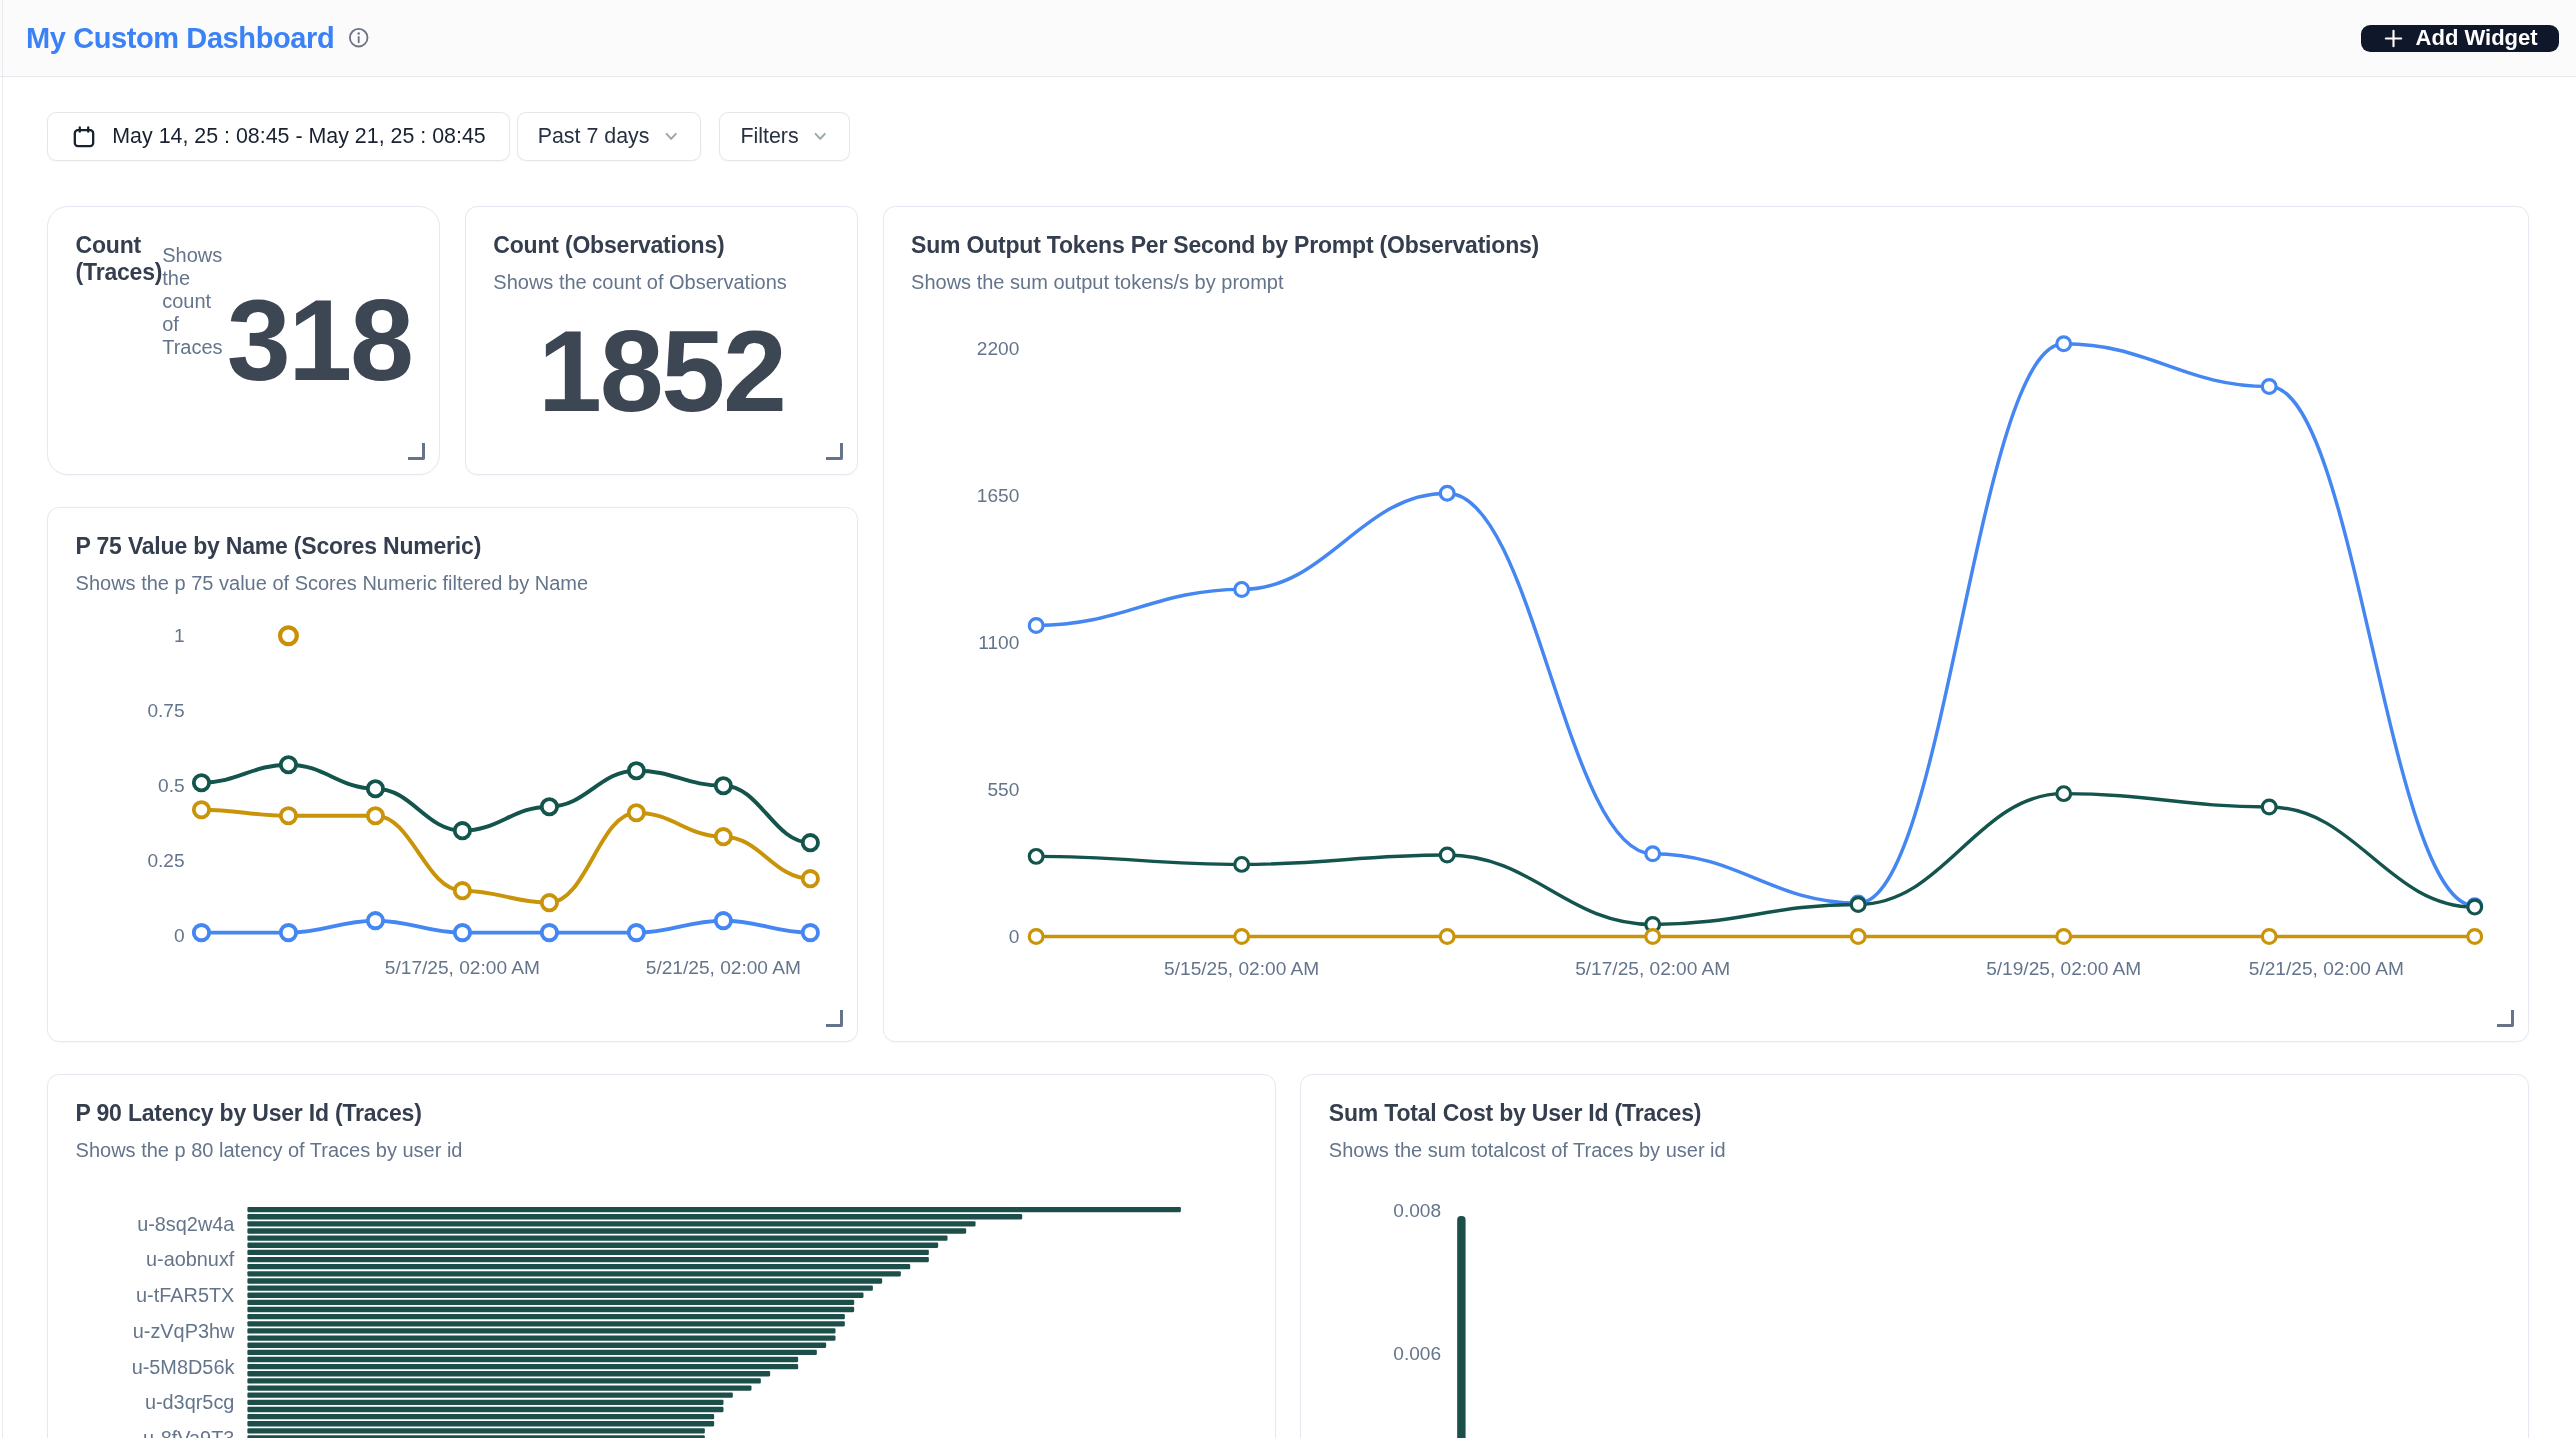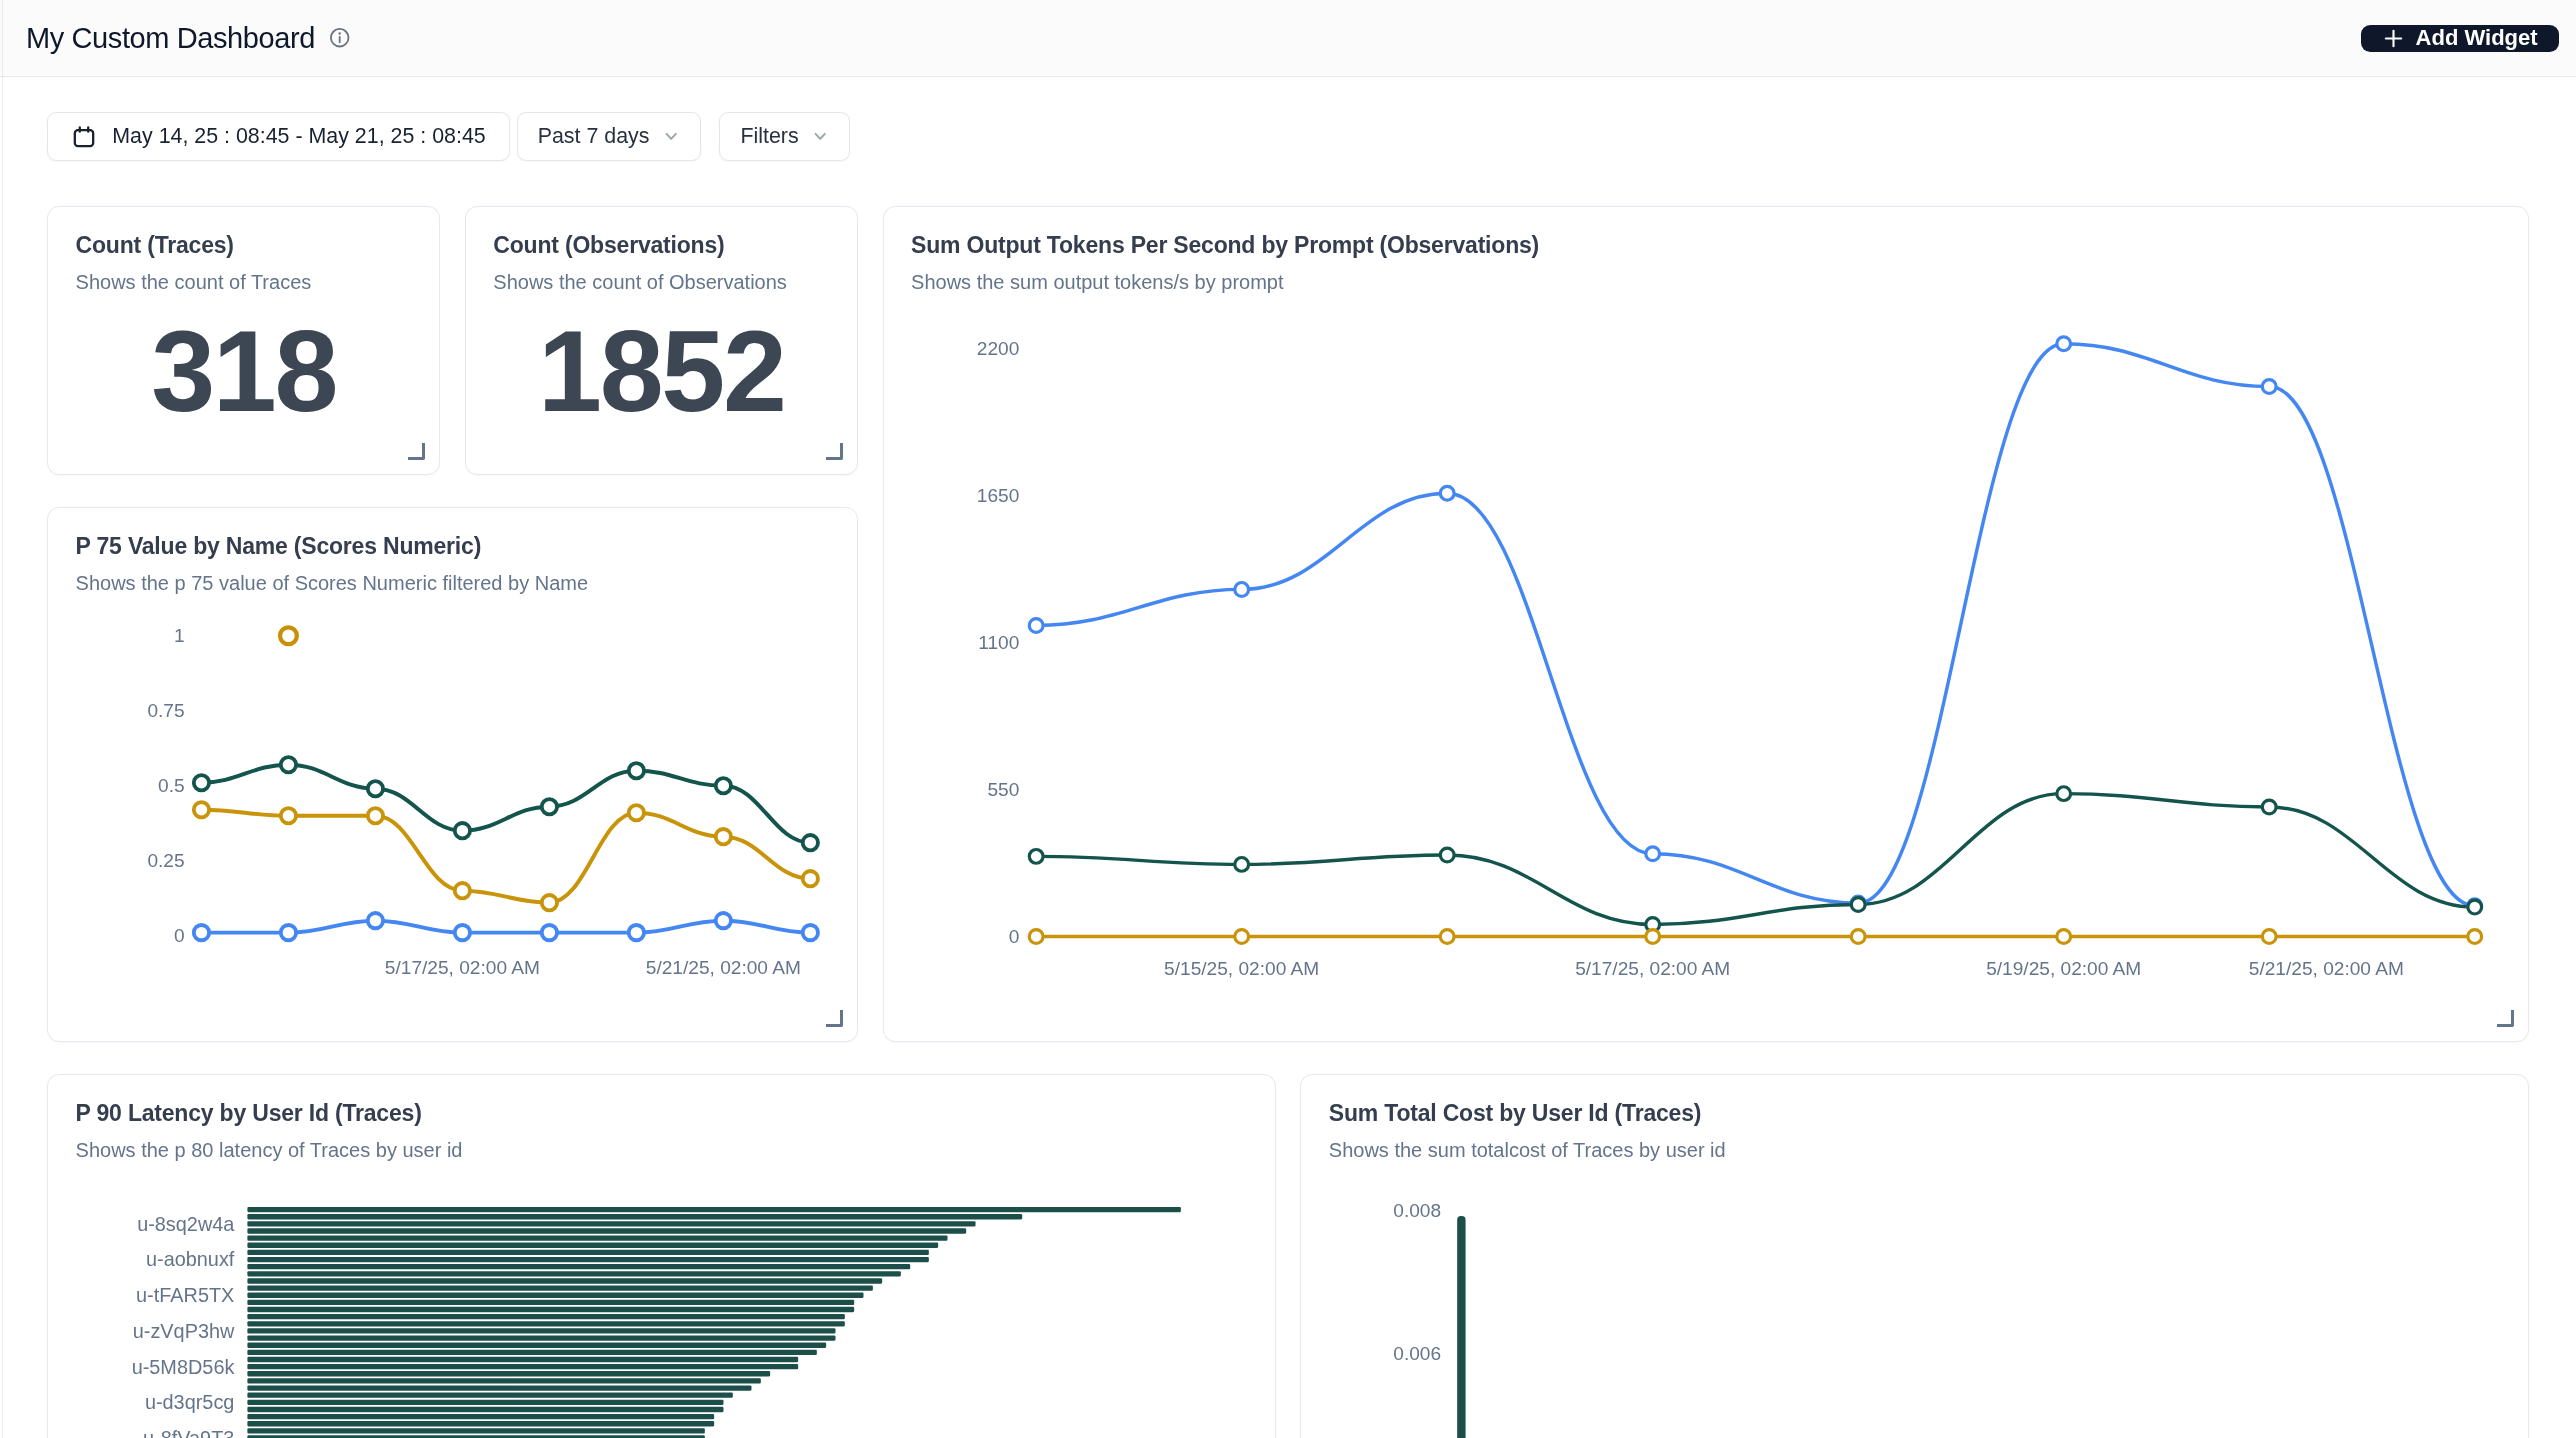--- a/index.html
+++ b/index.html
@@ -13,21 +13,21 @@
   .left-rule {
     position: absolute; left: 1.5px; top: 0; bottom: 0; width: 1.5px;
     background: #e9ebf0; z-index: 6;
   }
   
   .header {
     height: 77px; background: #fbfbfc; border-bottom: 1.5px solid #e7e9ee;
     display: flex; align-items: center; padding: 0 17px 0 26px;
   }
   .header-title {
-    font-size: 29px; font-weight: 400; color: #0f172a; letter-spacing: -0.4px;
+    font-size: 29px; font-weight: 700; color: #3b82f6; letter-spacing: -0.4px;
   }
   .info-icon { margin-left: 13.8px; display: inline-flex; }
   .spacer { flex: 1; }
   .add-widget-btn {
     background: #0f172a; color: #ffffff; border: none; border-radius: 9.2px;
     height: 27px; padding: 0 21.4px; display: inline-flex; align-items: center;
     gap: 10.7px; font-size: 22px; font-weight: 700; cursor: pointer;
     font-family: inherit;
   }
   
@@ -57,21 +57,21 @@
     padding: 24.5px 27.6px; position: relative;
     box-shadow: 0 0.8px 1.5px rgba(16,24,40,.03);
   }
   .card-title { font-size: 23px; font-weight: 700; color: #343e4e; letter-spacing: -0.2px; }
   .card-subtitle { font-size: 20px; color: #64748b; margin-top: 12.2px; font-weight: 400; }
   .resize-handle {
     position: absolute; right: 13.8px; bottom: 13.8px; width: 17px; height: 17px;
     border-right: 3.8px solid #64748b; border-bottom: 3.8px solid #64748b;
     border-bottom-right-radius: 2.3px; cursor: nwse-resize;
   }
-  .w-count-traces { grid-column: 1; grid-row: 1; display: flex; flex-direction: column; }
+  .w-count-traces { grid-column: 1; grid-row: 1; display: flex; flex-direction: row; border-radius: 21px; }
   .w-count-observations { grid-column: 2; grid-row: 1; display: flex; flex-direction: column; }
   .w-tokens { grid-column: 3 / 7; grid-row: 1 / 3; }
   .w-p75 { grid-column: 1 / 3; grid-row: 2; }
   .w-p90 { grid-column: 1 / 4; grid-row: 3; }
   .w-cost { grid-column: 4 / 7; grid-row: 3; }
   .metric-box { flex: 1; display: flex; align-items: center; justify-content: center; }
   .metric-value {
     font-size: 115px; font-weight: 700; color: #3d4653; letter-spacing: -2.3px;
     line-height: 1;
   }

